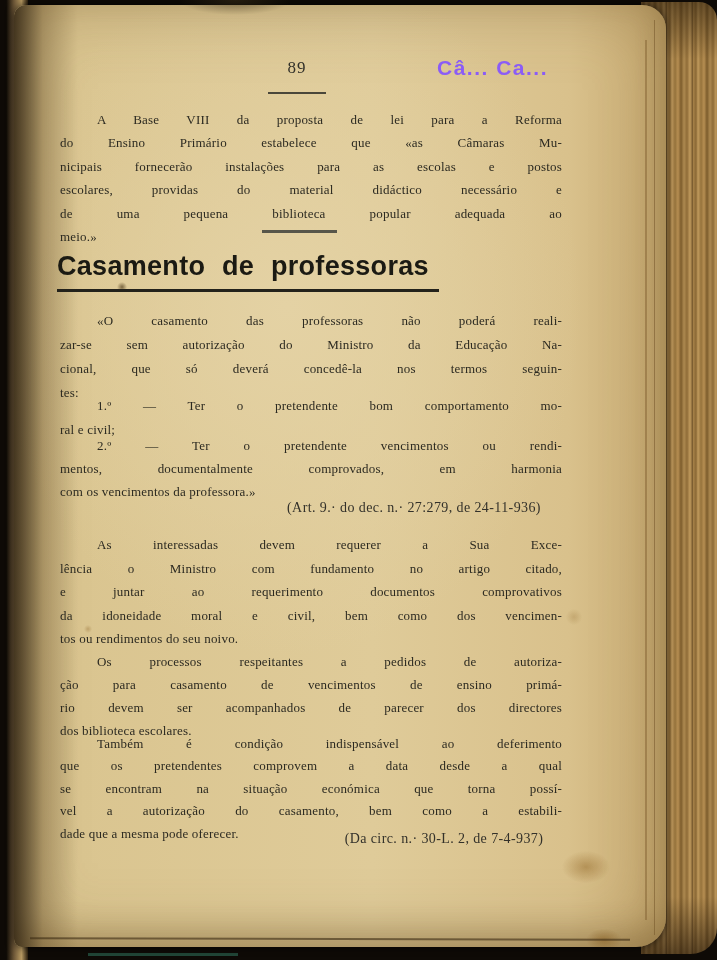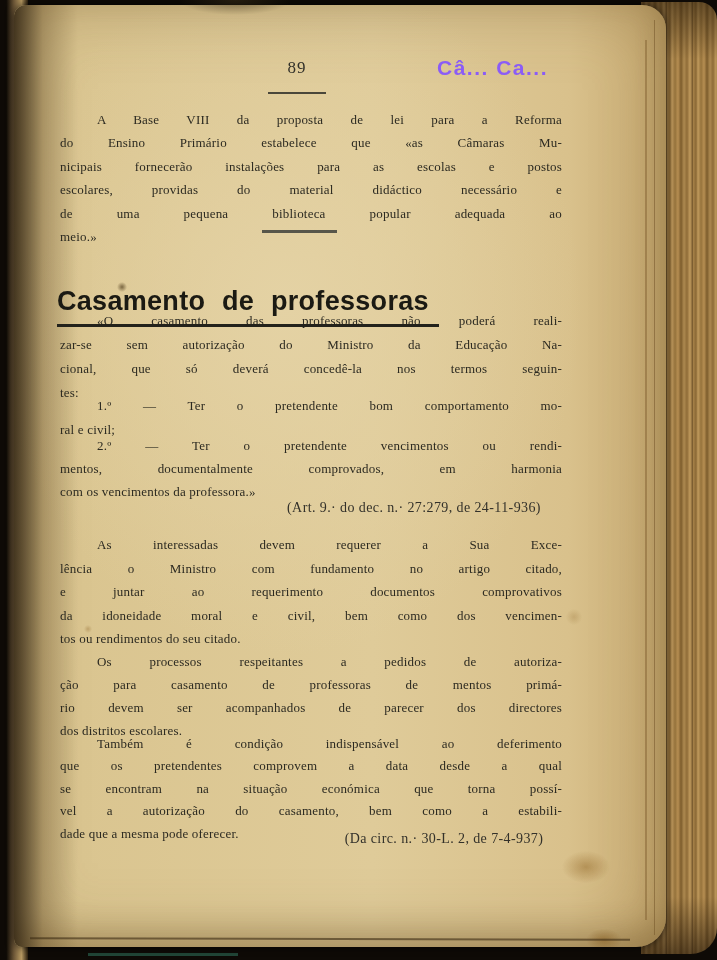--- a/index.html
+++ b/index.html
@@ -75,21 +75,21 @@
   .line{text-align:justify;text-align-last:justify;white-space:normal;}
   .line.end{text-align-last:left;}
   .line.indent{text-indent:37px;}
 
   .p-intro{top:108px;line-height:23.4px;}
   .divider{position:absolute;left:262px;top:230px;width:75px;height:3px;background:#57564a;z-index:5;}
   .section-title{
     position:absolute;left:57px;top:251px;z-index:5;
     font-family:"Liberation Sans",sans-serif;font-weight:700;font-size:27px;
     color:#1b1a13;letter-spacing:.3px;word-spacing:9px;
-    border-bottom:3.5px solid #23221b;padding:0 10px 7px 0;margin-top:35px;
+    border-bottom:3.5px solid #23221b;padding:0 10px 7px 0;
   }
   .p-quote{top:309px;line-height:24px;}
   .p-item1{top:394px;line-height:23.5px;}
   .p-item2{top:434px;line-height:23px;}
   .cite{position:absolute;font-size:14px;letter-spacing:.4px;color:#33312a;text-align:center;}
   .cite-1{left:280px;top:500px;width:268px;}
   .p-req{top:533px;line-height:23.6px;}
   .p-proc{top:650px;line-height:23px;}
   .p-cond{top:733px;line-height:22.4px;}
   .cite-2{left:338px;top:831px;width:212px;font-family:Liberation Serif, serif;}
@@ -144,28 +144,28 @@
     <div class="line end">com os vencimentos da professora.»</div>
   </div>
 
   <div class="cite cite-1">(Art. 9.· do dec. n.· 27:279, de 24-11-936)</div>
 
   <div class="para p-req">
     <div class="line indent">As interessadas devem requerer a Sua Exce-</div>
     <div class="line">lência o Ministro com fundamento no artigo citado,</div>
     <div class="line">e juntar ao requerimento documentos comprovativos</div>
     <div class="line">da idoneidade moral e civil, bem como dos vencimen-</div>
-    <div class="line end">tos ou rendimentos do seu citado.</div>
+    <div class="line end">tos ou rendimentos do seu noivo.</div>
   </div>
 
   <div class="para p-proc">
     <div class="line indent">Os processos respeitantes a pedidos de autoriza-</div>
-    <div class="line">ção para casamento de professoras de mentos primá-</div>
+    <div class="line">ção para casamento de vencimentos de ensino primá-</div>
     <div class="line">rio devem ser acompanhados de parecer dos directores</div>
-    <div class="line end">dos distritos escolares.</div>
+    <div class="line end">dos biblioteca escolares.</div>
   </div>
 
   <div class="para p-cond">
     <div class="line indent">Também é condição indispensável ao deferimento</div>
     <div class="line">que os pretendentes comprovem a data desde a qual</div>
     <div class="line">se encontram na situação económica que torna possí-</div>
     <div class="line">vel a autorização do casamento, bem como a estabili-</div>
     <div class="line end">dade que a mesma pode oferecer.</div>
   </div>
 

